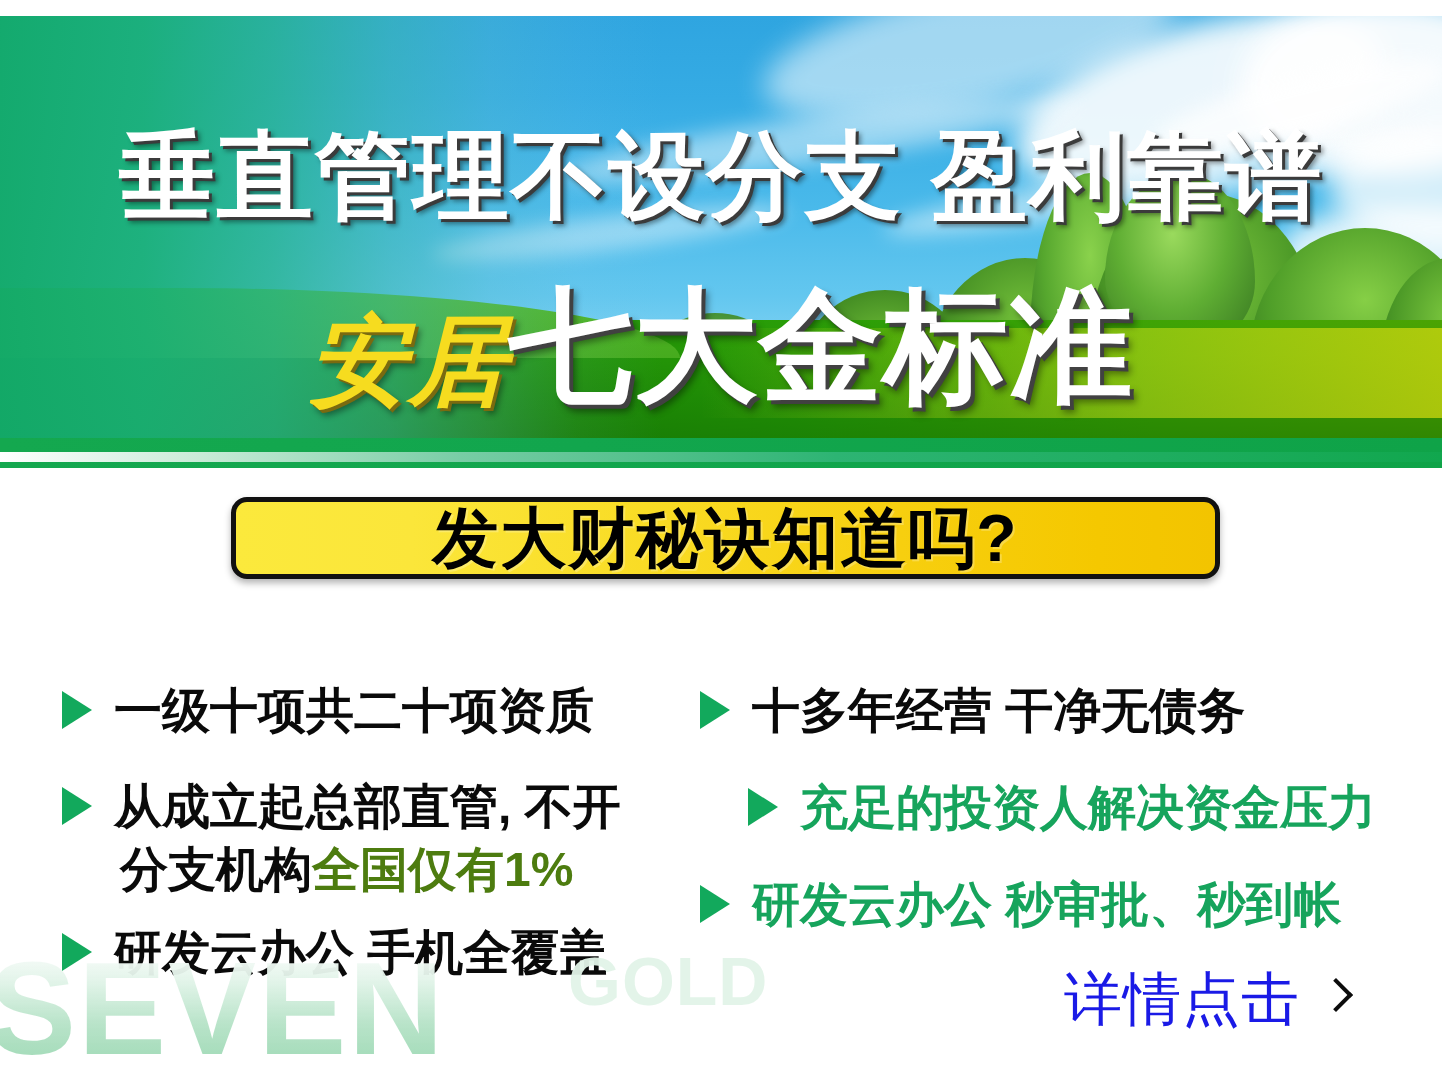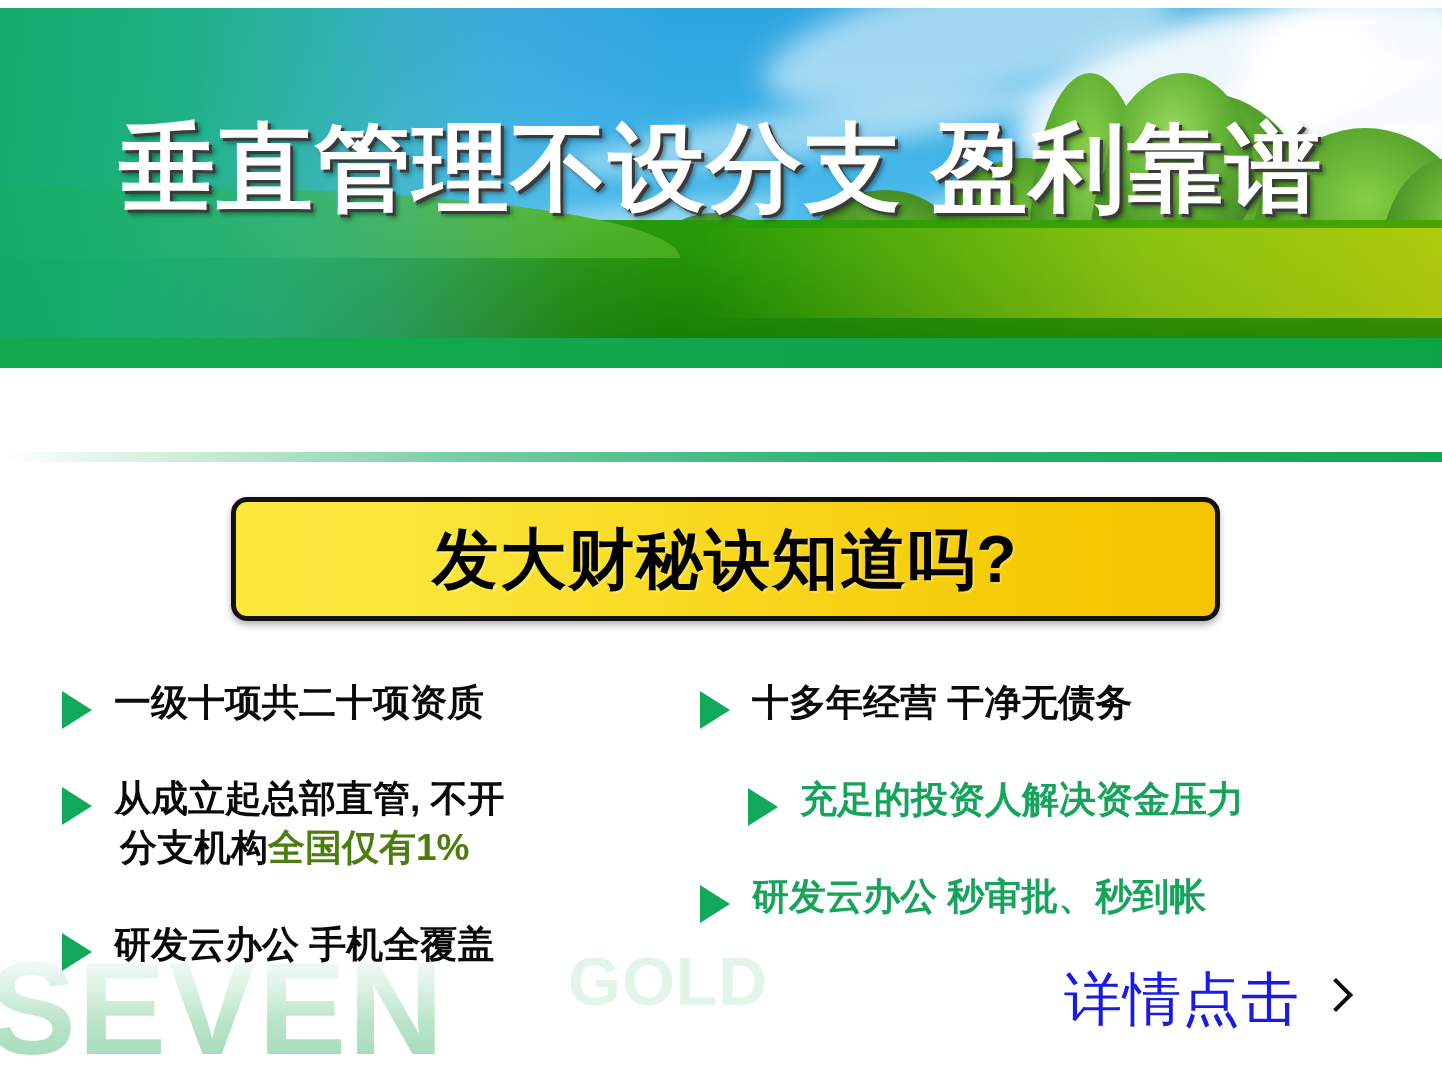--- a/index.html
+++ b/index.html
@@ -16,23 +16,23 @@
     position: relative;
     width: 1442px;
     height: 1066px;
     background: #ffffff;
     overflow: hidden;
   }
 
   
   .hero {
     position: absolute;
-    left: 0; top: 8px;
-    width: 1442px;
-    height: 360px;
+    left: 0; top: 16px;
+    width: 1442px;
+    height: 452px;
     overflow: hidden;
     background: #2bb0e8;
   }
 
   
   .hero-sky {
     position: absolute;
     left: 0; top: 0;
     width: 1442px;
     height: 452px;
@@ -217,21 +217,21 @@
     letter-spacing: 1px;
     text-shadow:
       4px 4px 0 #414141,
       6px 7px 7px rgba(0,0,0,0.42);
   }
 
   
   .yellow-banner {
     position: absolute;
     left: 231px; top: 497px;
-    width: 989px; height: 124px;
+    width: 989px; height: 82px;
     border: 5px solid #111111;
     border-radius: 16px;
     background: linear-gradient(to right,
       #fbe93c 0%,
       #fbe63a 18%,
       #f9dc25 42%,
       #f7cf0f 68%,
       #f5c800 88%,
       #f3c400 100%);
     box-shadow: 0 4px 7px rgba(0,0,0,0.30);
@@ -274,21 +274,21 @@
 
   .tri {
     width: 0; height: 0;
     border-top: 19px solid transparent;
     border-bottom: 19px solid transparent;
     border-left: 30px solid #12a95c;
     margin-top: 12px;
     flex: 0 0 auto;
   }
   .feat-text {
-    font-size: 37px;
+    font-size: 48px;
     font-weight: bold;
     line-height: 1.32;
     color: #0a0a0a;
     white-space: nowrap;
   }
   .feat-text.green { color: #16a45c; }
   .hi-green { color: #4d7c0f; }
   .ln2 { padding-left: 6px; }
 
   
@@ -400,20 +400,23 @@
 
     <div class="grass"></div>
     <div class="grass-hill"></div>
     <div class="grass-sheen"></div>
 
     <div class="hero-wash"></div>
     <div class="hero-greenbar"></div>
 
     <div class="headline-1">垂直管理不设分支 盈利靠谱</div>
 
+    <div class="headline-2">
+      <span class="hl-gold">安居</span><span class="hl-white">七大金标准</span>
+    </div>
   </div>
 
   <div class="hero-fade"></div>
 
   <div class="yellow-banner">
     <span class="yellow-banner-text">发大财秘诀知道吗?</span>
   </div>
 
   <div class="features">
 

